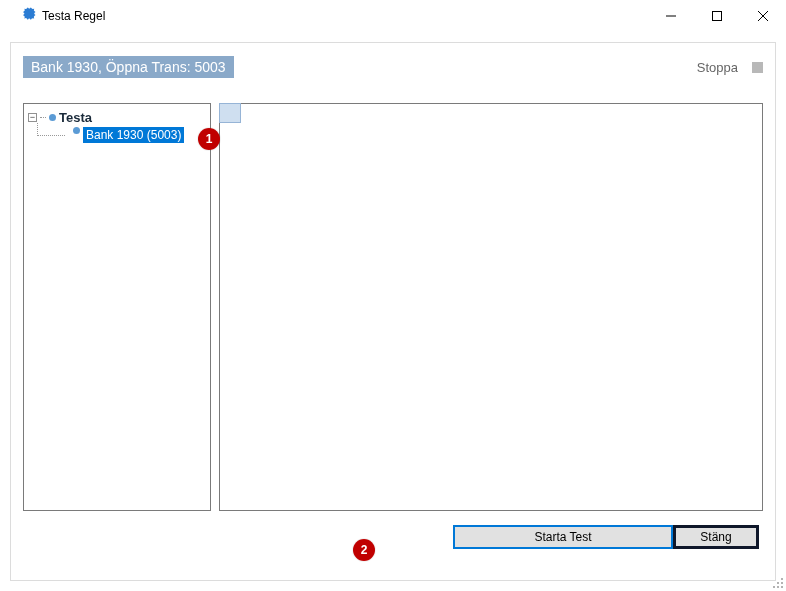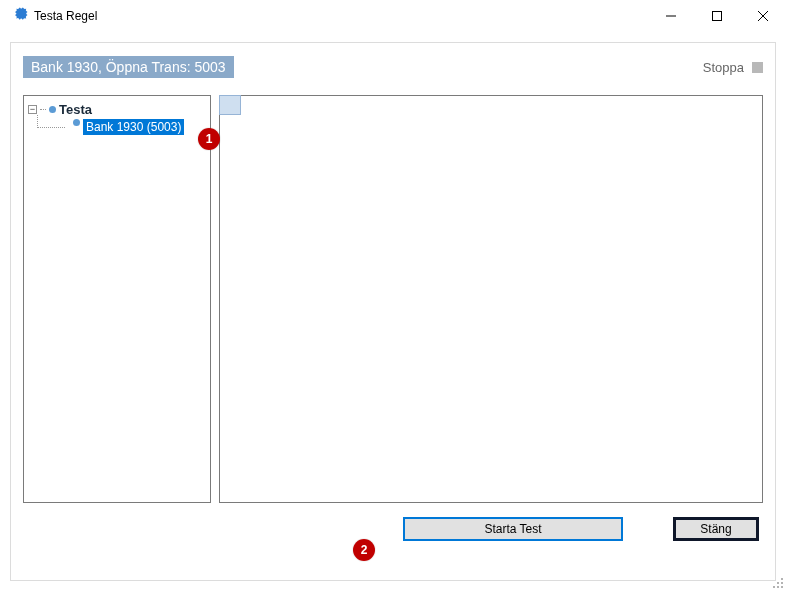--- a/index.html
+++ b/index.html
@@ -13,21 +13,21 @@
       background: #fff;
       width: 786px;
       height: 591px;
       position: relative;
       overflow: hidden;
     }
     .titlebar {
       height: 32px;
       display: flex;
       align-items: center;
-      padding-left: 12px;
+      padding-left: 20px;
       background: #fff;
     }
     .title-icon svg {
       width: 16px;
       height: 16px;
     }
     .title-text {
       margin-left: 6px;
       font-size: 12px;
       color: #000;
@@ -67,32 +67,32 @@
       height: 100%;
       position: relative;
       padding: 12px;
     }
 
     .header-row {
       display: flex;
       align-items: center;
       justify-content: space-between;
       height: 24px;
-      margin-bottom: 16px;
+      margin-bottom: 24px;
     }
     .status-label {
       background: #8aa9c9;
       color: #fff;
       font-size: 14px;
       padding: 3px 8px;
     }
     .stop-area {
       display: flex;
       align-items: center;
-      gap: 8px;
+      gap: 14px;
       color: #666;
       font-size: 13px;
     }
     .stop-square {
       width: 11px;
       height: 11px;
       background: #b8b8b8;
     }
 
     .body-row {
@@ -187,21 +187,20 @@
       width: 22px;
       height: 20px;
       border: 1px solid #96b4d6;
       background: #cfdff0;
     }
 
     .footer-row {
       display: flex;
       align-items: center;
       justify-content: flex-end;
-      gap: 50px;
       margin-top: 14px;
       padding-right: 4px;
     }
     .btn {
       height: 24px;
       border: 3px solid #0f172a;
       background: #e1e1e1;
       font-family: inherit;
       font-size: 12px;
       color: #000;

